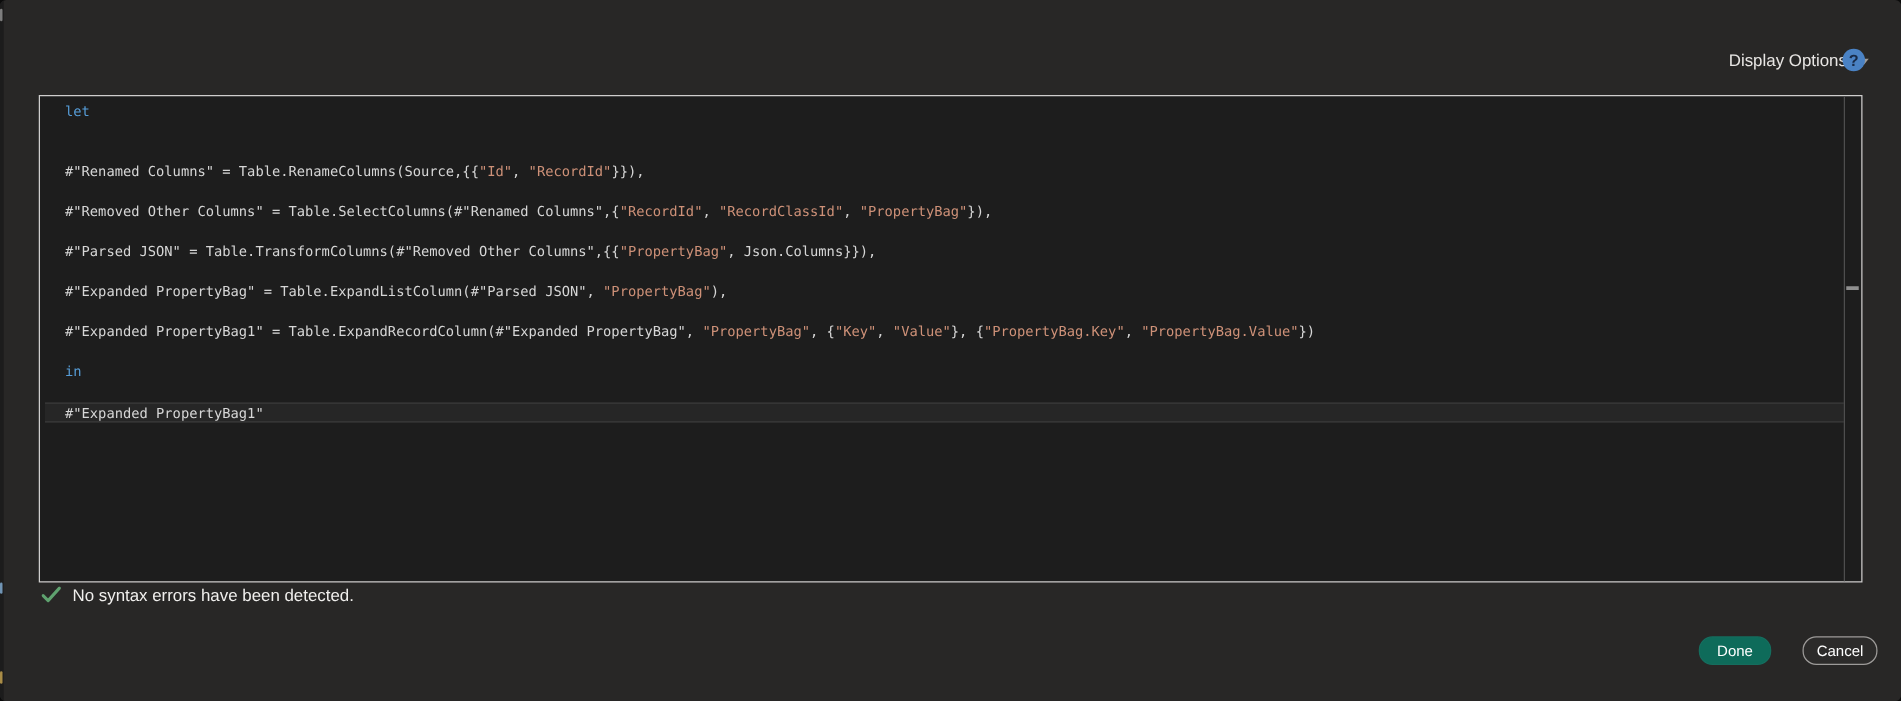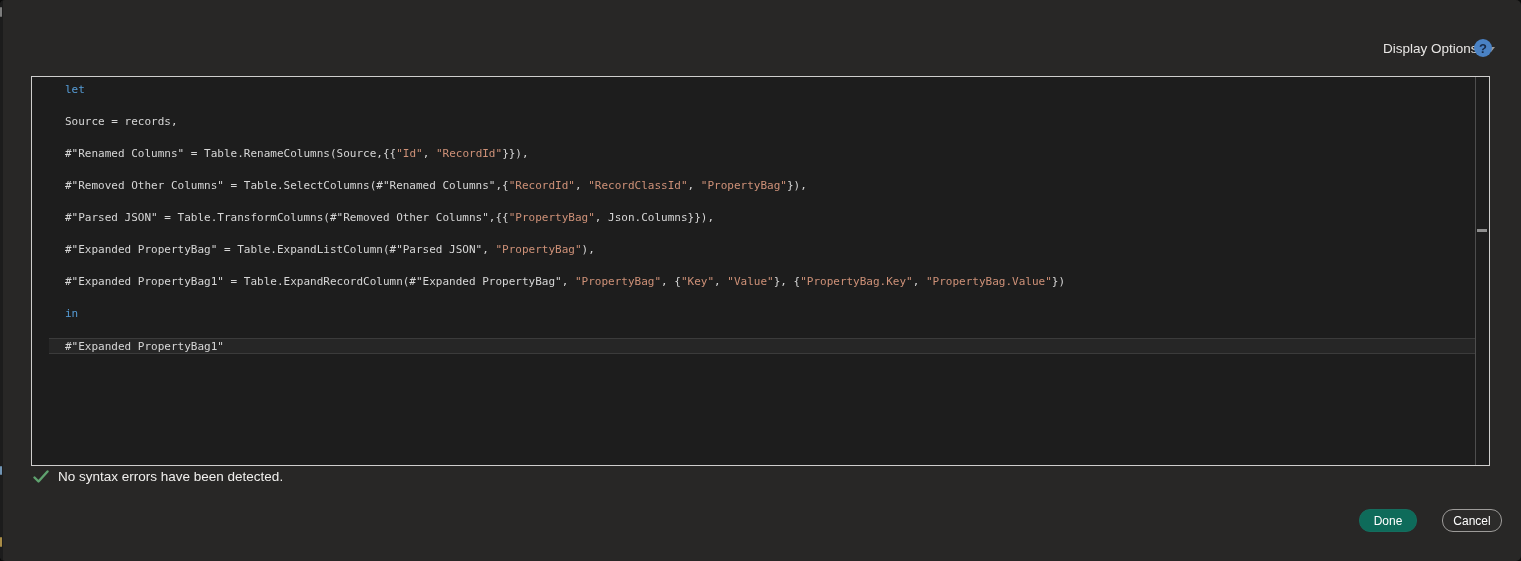--- a/index.html
+++ b/index.html
@@ -41,37 +41,37 @@
     position:absolute;left:1474px;top:39px;width:18px;height:18px;border-radius:50%;
     background:var(--help-blue);color:#182a47;font-size:13px;font-weight:bold;
     display:flex;align-items:center;justify-content:center;cursor:pointer;
     font-family:"Liberation Sans",sans-serif;
   }
   
   .editor{
     position:absolute;left:31px;top:76px;width:1459px;height:390px;
     background:var(--editor-bg);border:1px solid var(--editor-border);
   }
-  .code-area{position:absolute;left:17px;top:5px;right:14px;}
+  .code-area{position:absolute;left:4px;top:5px;right:14px;}
   .code-line{
     height:16px;line-height:16px;padding-left:16px;white-space:pre;
     font-family:"DejaVu Sans Mono","Liberation Mono",monospace;font-size:11px;
     color:var(--code-default);
   }
   .code-line.current{
     background:#262626;
     border-top:1px solid #3b3b3b;border-bottom:1px solid #3b3b3b;
   }
   .tok-k{color:var(--keyword);}
   .tok-s{color:var(--string);}
   .tok-d{color:var(--code-default);}
   .scroll-sep{position:absolute;top:0;bottom:0;right:13px;width:1px;background:#4e4e4e;}
   .scroll-marker{position:absolute;right:2px;top:152px;width:10px;height:3px;background:#8f8f8f;}
   
-  .statusbar{position:absolute;left:33px;top:469px;display:flex;align-items:flex-end;gap:9px;}
+  .statusbar{position:absolute;left:33px;top:469px;display:flex;align-items:flex-start;gap:9px;}
   .status-text{font-size:13.5px;color:#f0efed;}
   
   .btn{
     position:absolute;top:509px;height:23px;font-size:12px;color:#ffffff;
     display:flex;align-items:center;justify-content:center;cursor:pointer;
     font-family:"Liberation Sans",sans-serif;
     border-radius:11px;
   }
   .btn-done{left:1359px;width:58px;background:var(--accent-teal);border:1px solid #13oomitted;}
   .btn-done{border:1px solid #156d5e;}
@@ -95,21 +95,20 @@
   </div>
 
   <div class="help-btn">
     <span>?</span>
   </div>
 
   <div class="editor">
     <div class="code-area">
         <div class="code-line"><span class="tok-k">let</span></div>
         <div class="code-line"></div>
-        <div class="code-line"><span class="tok-d">Source = records,</span></div>
         <div class="code-line"></div>
         <div class="code-line"><span class="tok-d">#"Renamed Columns" = Table.RenameColumns(Source,{{</span><span class="tok-s">"Id"</span><span class="tok-d">, </span><span class="tok-s">"RecordId"</span><span class="tok-d">}}),</span></div>
         <div class="code-line"></div>
         <div class="code-line"><span class="tok-d">#"Removed Other Columns" = Table.SelectColumns(#"Renamed Columns",{</span><span class="tok-s">"RecordId"</span><span class="tok-d">, </span><span class="tok-s">"RecordClassId"</span><span class="tok-d">, </span><span class="tok-s">"PropertyBag"</span><span class="tok-d">}),</span></div>
         <div class="code-line"></div>
         <div class="code-line"><span class="tok-d">#"Parsed JSON" = Table.TransformColumns(#"Removed Other Columns",{{</span><span class="tok-s">"PropertyBag"</span><span class="tok-d">, Json.Columns}}),</span></div>
         <div class="code-line"></div>
         <div class="code-line"><span class="tok-d">#"Expanded PropertyBag" = Table.ExpandListColumn(#"Parsed JSON", </span><span class="tok-s">"PropertyBag"</span><span class="tok-d">),</span></div>
         <div class="code-line"></div>
         <div class="code-line"><span class="tok-d">#"Expanded PropertyBag1" = Table.ExpandRecordColumn(#"Expanded PropertyBag", </span><span class="tok-s">"PropertyBag"</span><span class="tok-d">, {</span><span class="tok-s">"Key"</span><span class="tok-d">, </span><span class="tok-s">"Value"</span><span class="tok-d">}, {</span><span class="tok-s">"PropertyBag.Key"</span><span class="tok-d">, </span><span class="tok-s">"PropertyBag.Value"</span><span class="tok-d">})</span></div>

